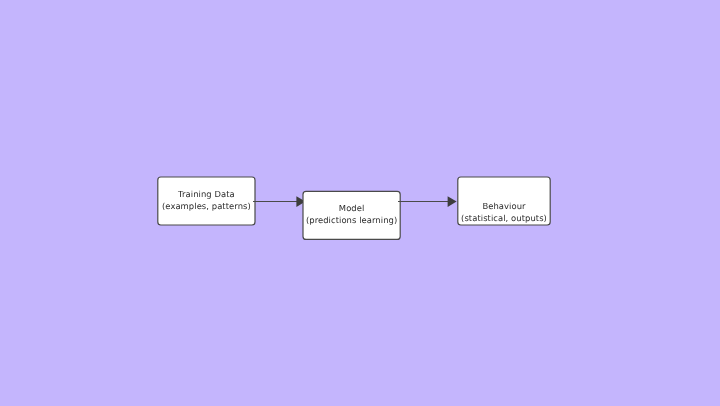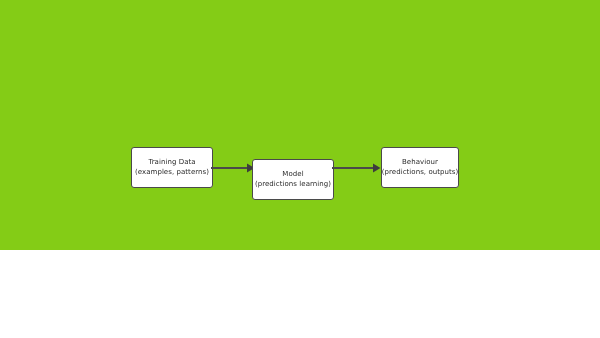--- a/index.html
+++ b/index.html
@@ -12,22 +12,22 @@
     width: 600px;
     height: 338px;
     overflow: hidden;
     font-family: "DejaVu Sans", "Liberation Sans", sans-serif;
     -webkit-font-smoothing: antialiased;
   }
 
   #canvas {
     position: relative;
     width: 600px;
-    height: 250px;
-    background: #84cc16;
+    height: 338px;
+    background: #c4b5fd;
     text-decoration: underline;
   }
 
   
   .node {
     position: absolute;
     box-sizing: border-box;
     background: #ffffff;
     border: 1px solid #4a4a4a;
     border-radius: 3px;
@@ -57,20 +57,21 @@
     left: 252px;
     top: 159px;
     width: 82px;
     height: 41px;
   }
   #node-behaviour {
     left: 381px;
     top: 147px;
     width: 78px;
     height: 41px;
+    justify-content: flex-end;
   }
 
   
   .connector {
     position: absolute;
     top: 160px;
     height: 16px;
     pointer-events: none;
   }
   #connector-1 {
@@ -110,16 +111,16 @@
 
   <div class="connector" id="connector-2">
     <svg width="52" height="16" viewBox="0 0 52 16">
       <line x1="0" y1="8" x2="42" y2="8" stroke="#4a4a4a" stroke-width="1.4" shape-rendering="crispEdges"></line>
       <polygon points="41,3.6 48.5,8 41,12.4" fill="#3d3d3d"></polygon>
     </svg>
   </div>
 
   <div class="node" id="node-behaviour">
     <span class="node-line">Behaviour</span>
-    <span class="node-line">(predictions, outputs)</span>
+    <span class="node-line">(statistical, outputs)</span>
   </div>
 
 </div>
 
 </body></html>

